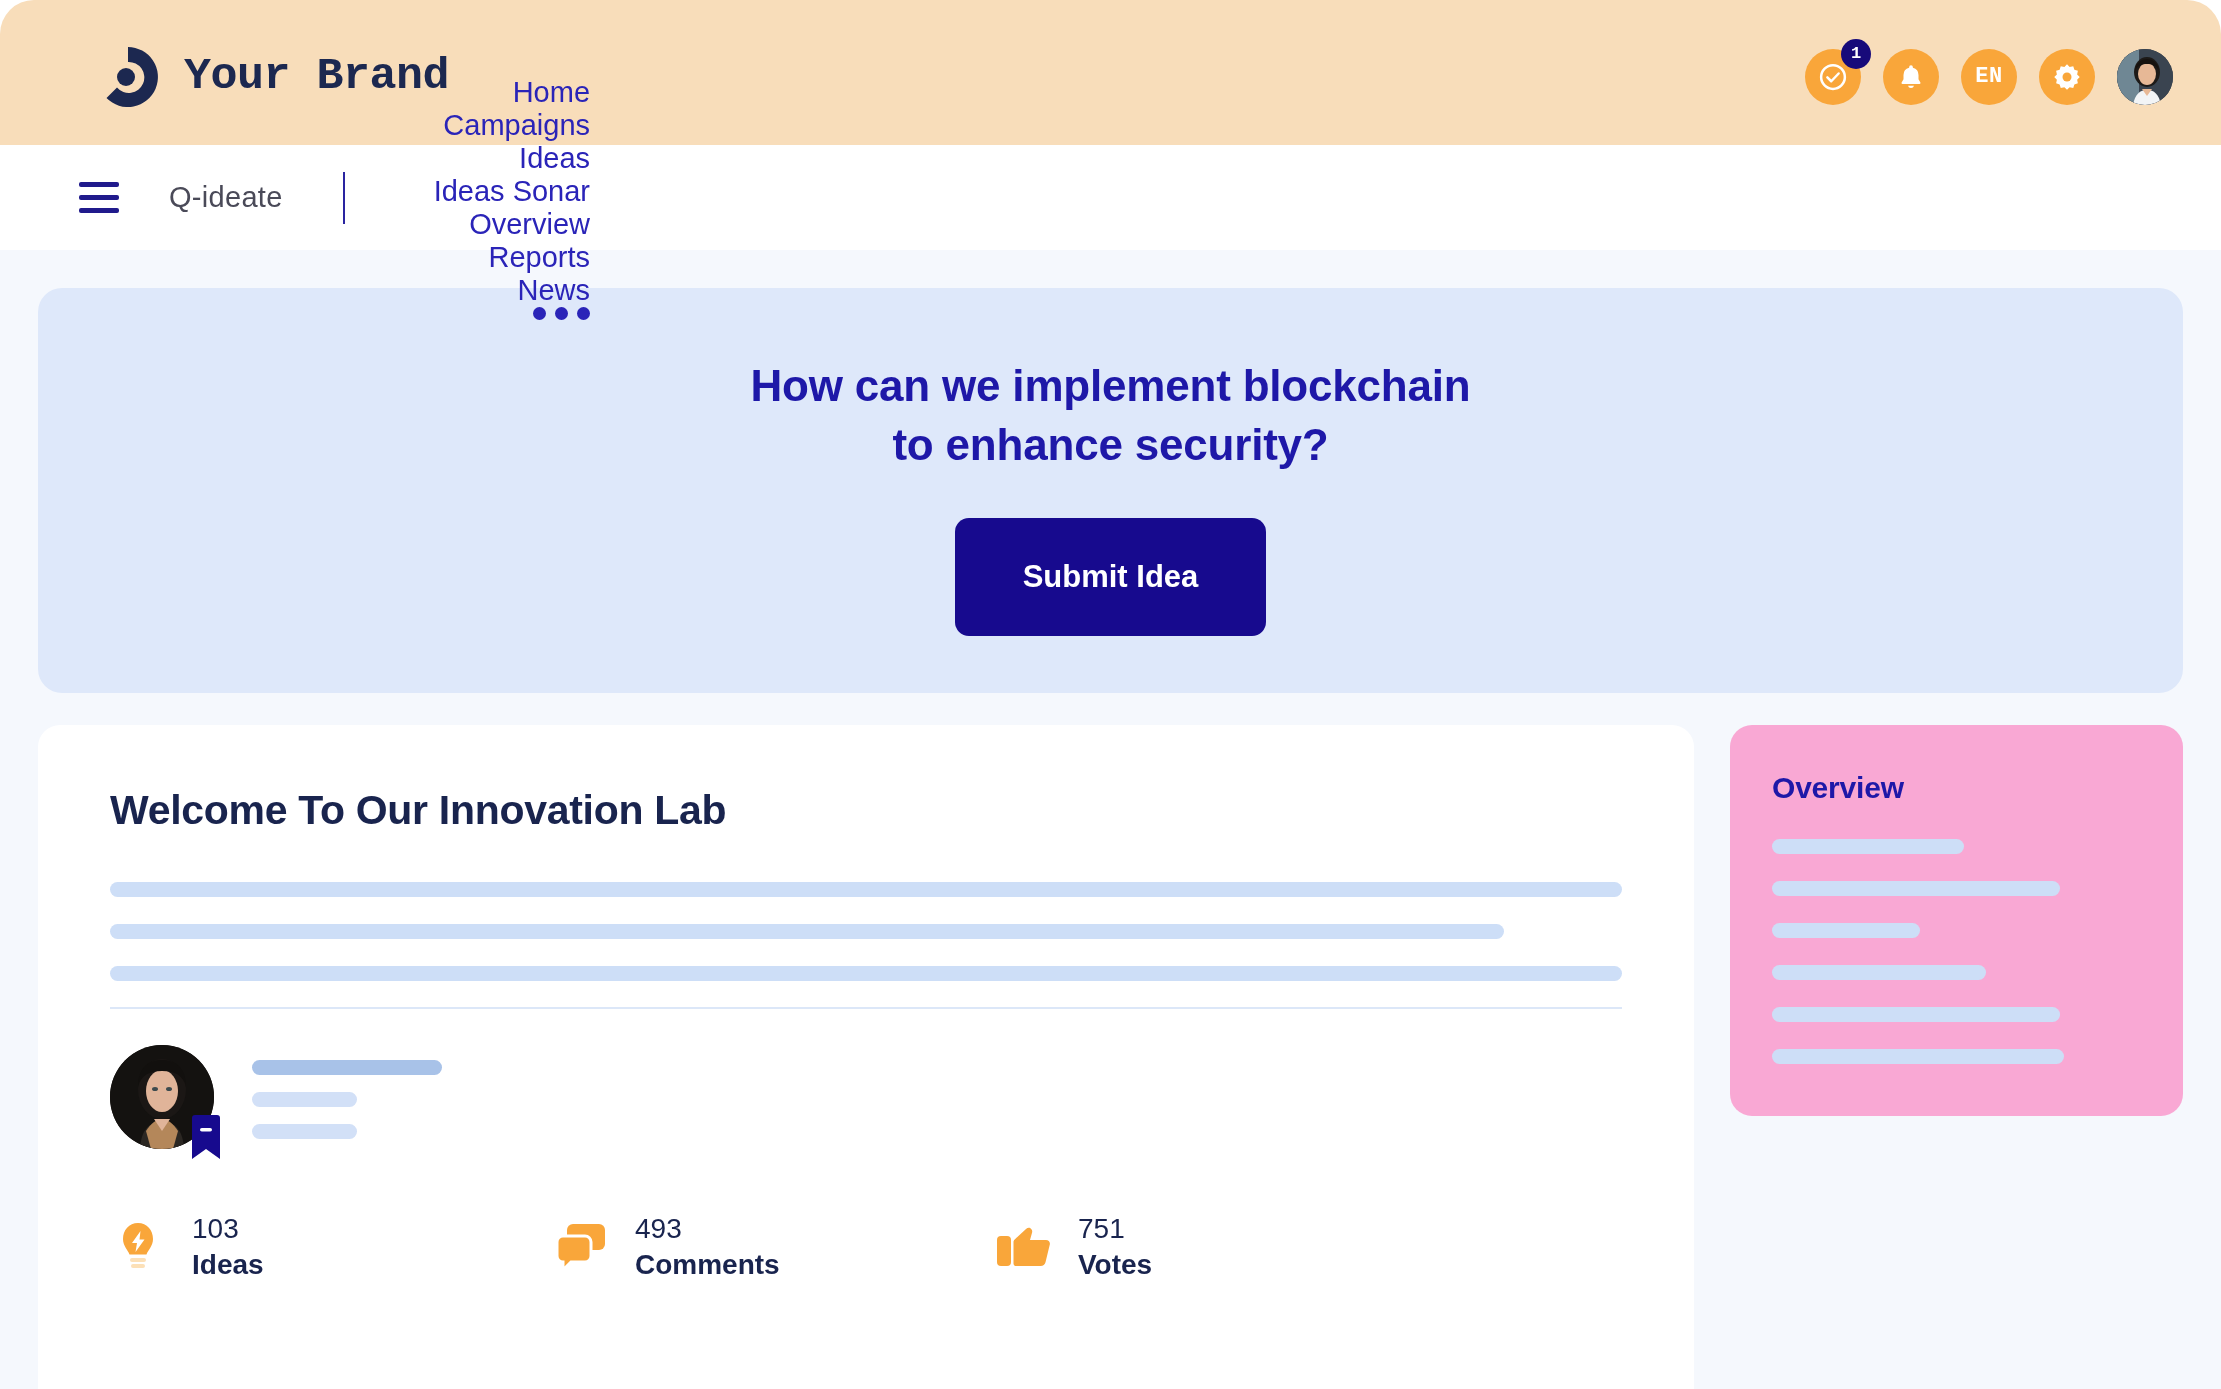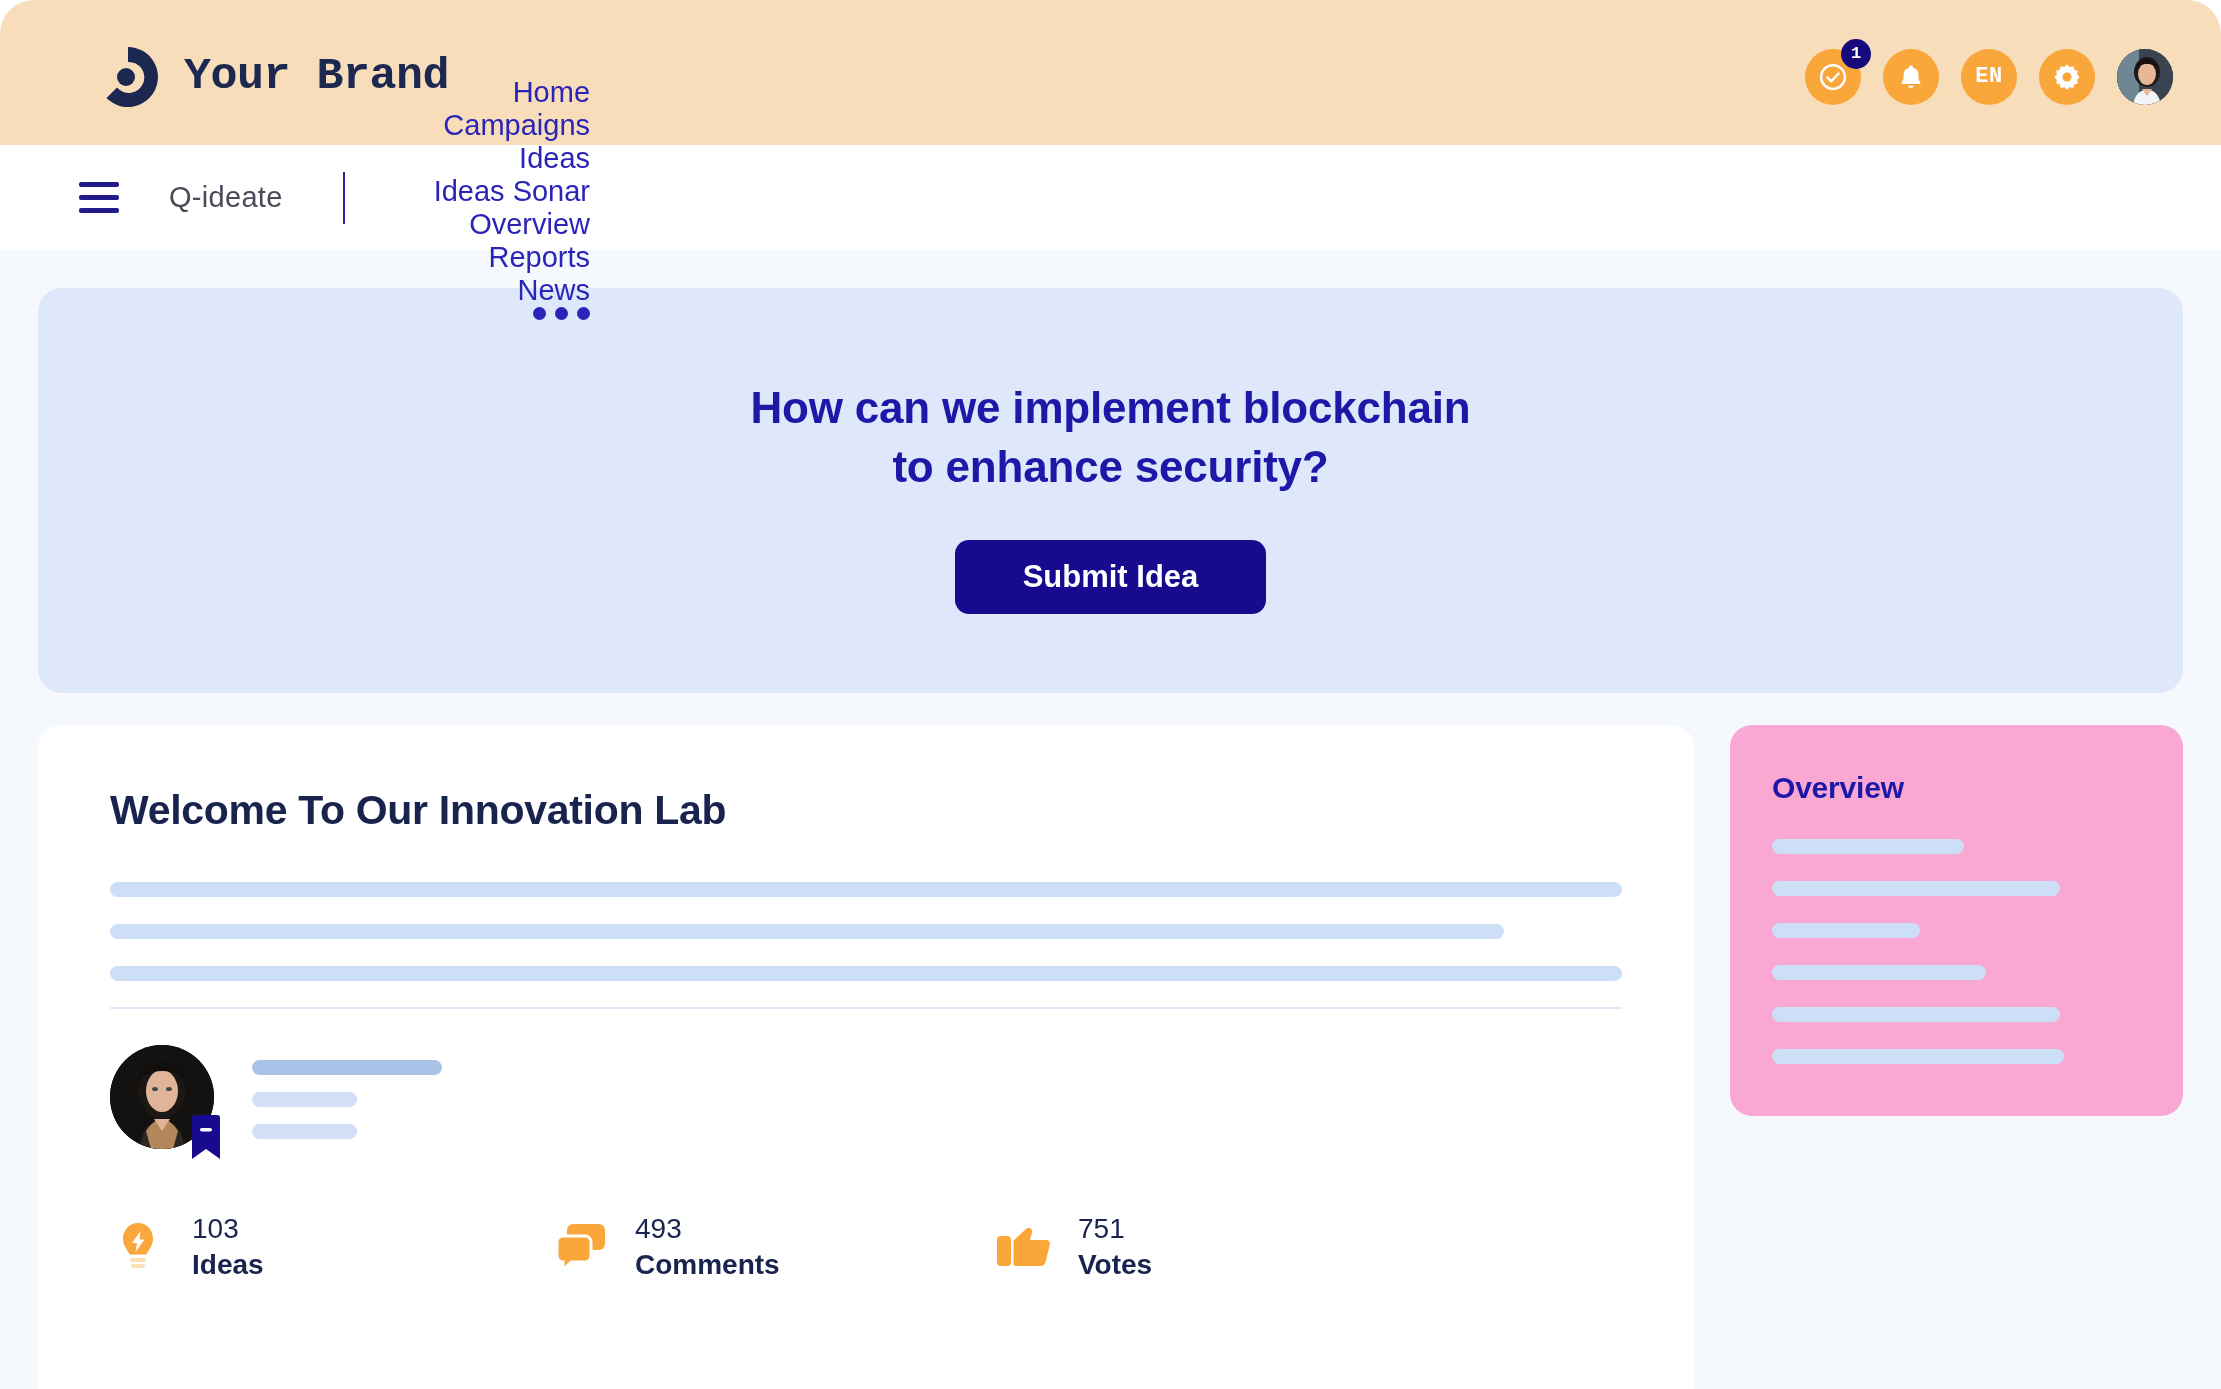--- a/index.html
+++ b/index.html
@@ -200,21 +200,21 @@
 
   .hero-btn {
     margin-top: 44px;
     background: #170a8e;
     color: #ffffff;
     border: none;
     border-radius: 14px;
     font-family: "Liberation Sans", sans-serif;
     font-size: 31px;
     font-weight: bold;
-    padding: 19px 68px;
+    padding: 41px 68px;
     cursor: pointer;
   }
 
   
   .columns {
     display: flex;
     gap: 36px;
     margin-top: 32px;
     align-items: flex-start;
   }

